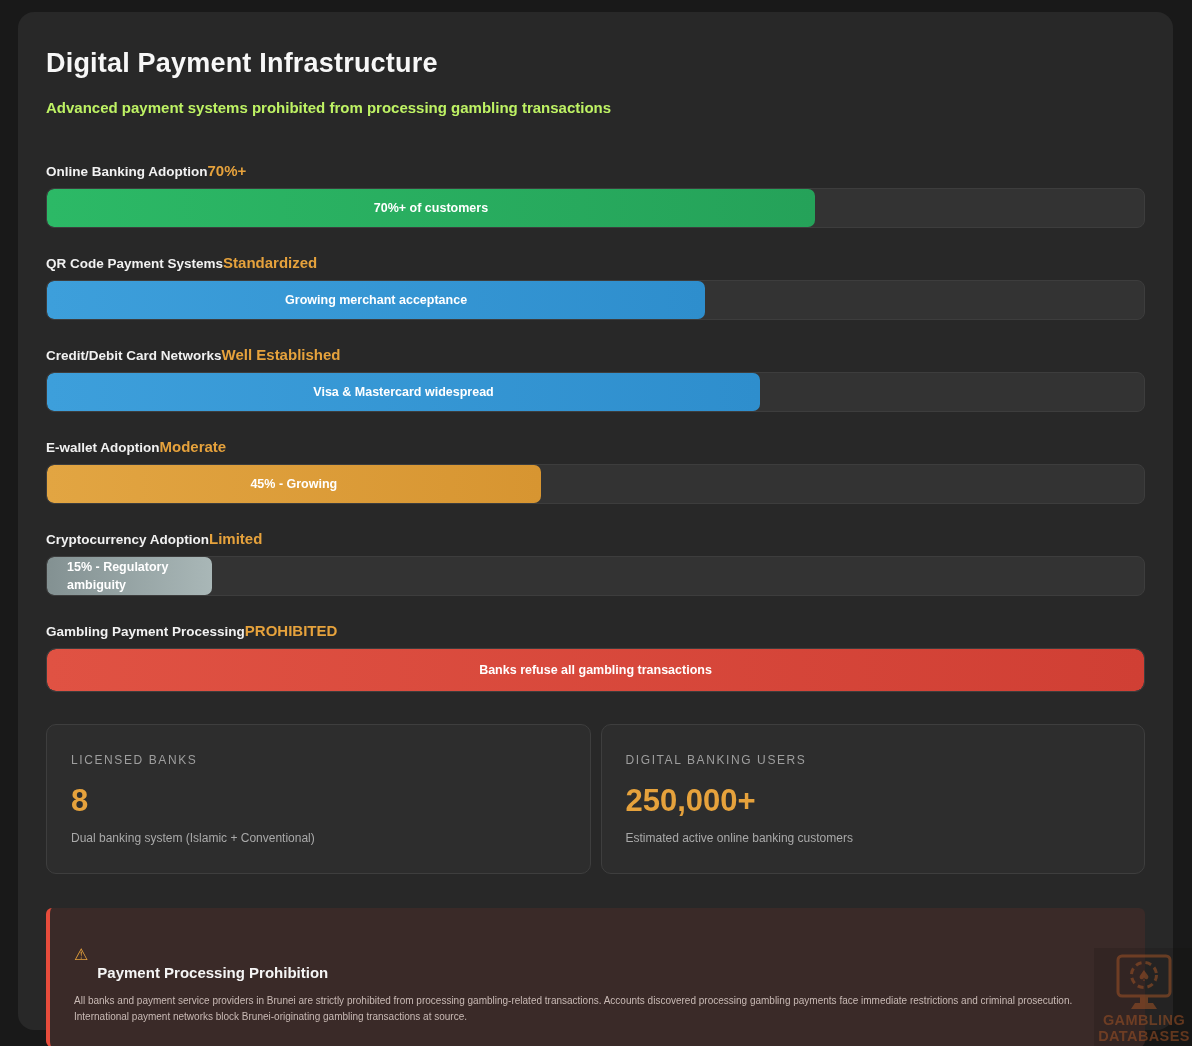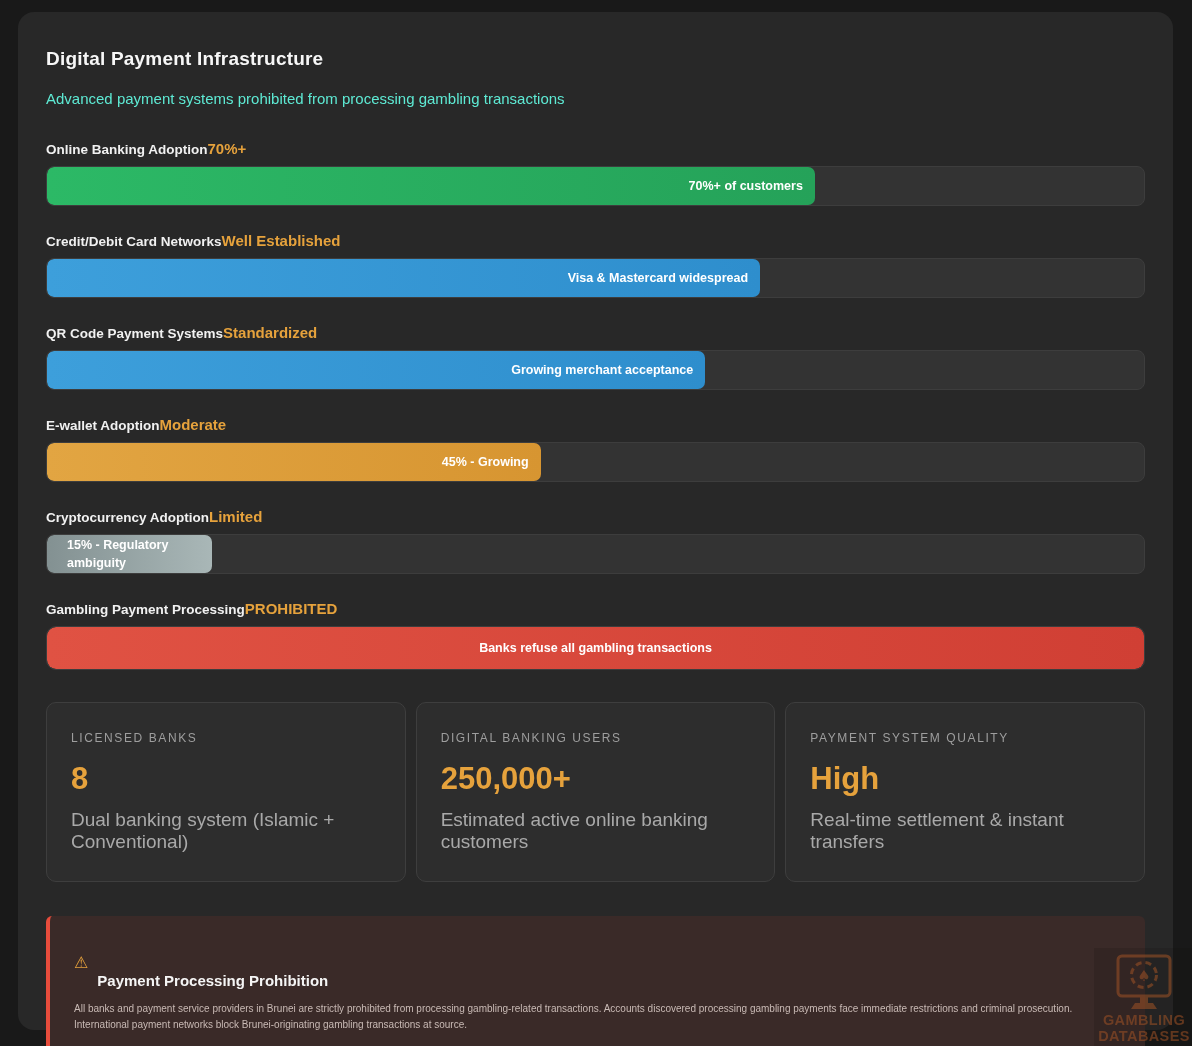--- a/index.html
+++ b/index.html
@@ -8,52 +8,52 @@
     background:#191919;
     font-family:"Liberation Sans","DejaVu Sans",sans-serif;
     -webkit-font-smoothing:antialiased;
   }
   .app-card{
     position:absolute;left:18px;top:12px;right:19px;bottom:16px;
     background:#282828;border-radius:16px;
     padding:36px 28px 30px 28px;box-sizing:border-box;
   }
   .page-title{
-    margin:0 0 20px 0;color:#f7f7f7;font-size:19px;font-weight:700;letter-spacing:.2px;
+    margin:0 0 20px 0;color:#f7f7f7;font-size:27px;font-weight:700;letter-spacing:.2px;
   }
   .page-subtitle{
-    margin:0 0 33px 0;color:#5eead4;font-size:15px;font-weight:400;
+    margin:0 0 46px 0;color:#bef264;font-size:15px;font-weight:700;
   }
   
   .meter{margin-bottom:26px;}
   .meter-head{display:flex;justify-content:flex-start;align-items:baseline;margin-bottom:9px;}
   .meter-label{color:#f1f1f1;font-size:13.5px;font-weight:700;}
   .meter-status{color:#e6a23c;font-size:15px;font-weight:700;}
   .meter-track{
     height:38px;background:#333333;border:1px solid #3d3d3d;border-radius:8px;
     overflow:hidden;position:relative;
   }
   .meter-fill{
     height:100%;border-radius:7px;display:flex;align-items:center;box-sizing:border-box;
     color:#ffffff;font-size:12.5px;font-weight:700;
   }
-  .fill-right{justify-content:flex-end;padding:0 12px;white-space:nowrap;}
+  .fill-right{justify-content:center;padding:0 12px;white-space:nowrap;}
   .fill-left{justify-content:flex-start;padding:0 6px;line-height:1.45;}
   .fill-center{justify-content:center;padding:4px 12px;white-space:nowrap;}
   .meter-tall .meter-track{height:42px;border-radius:10px;}
   .meter-tall .meter-fill{border-radius:9px;}
   
   .stats-row{display:flex;gap:10px;margin-top:32px;}
   .stat-card{
     flex:1;background:#2d2d2d;border:1px solid #3e3e3e;border-radius:10px;
     padding:28px 24px;box-sizing:border-box;
   }
   .stat-label{color:#9e9e9e;font-size:12px;letter-spacing:1.6px;font-weight:400;}
   .stat-value{color:#e6a23c;font-size:31px;font-weight:700;margin:16px 0 12px 0;}
-  .stat-desc{color:#a9a9a9;font-size:19px;}
+  .stat-desc{color:#a9a9a9;font-size:12px;}
   
   .warning{
     margin-top:34px;background:#3a2a28;border-left:4px solid #e74c3c;border-radius:6px;
     padding:20px 24px 22px 24px;
   }
   .warning-title-row{display:flex;align-items:center;gap:9px;margin-bottom:12px;}
   .warn-icon{color:#e6a23c;font-size:16px;line-height:1;}
   .warning-title{color:#f5f5f5;font-size:15px;font-weight:700;margin-top:36px;}
   .warning-body{
     margin:0;color:#c9bab5;font-size:10px;line-height:1.6;max-width:1020px;
@@ -84,38 +84,38 @@
     </div>
     <div class="meter-track">
       <div class="meter-fill fill-right" style="width: 70%; background: linear-gradient(90deg, rgb(44, 185, 102), rgb(37, 162, 89));">
         <span>70%+ of customers</span>
       </div>
     </div>
   </div>
 
   <div class="meter">
     <div class="meter-head">
+      <span class="meter-label">QR Code Payment Systems</span>
+      <span class="meter-status">Standardized</span>
+    </div>
+    <div class="meter-track">
+      <div class="meter-fill fill-right" style="width: 60%; background: linear-gradient(90deg, rgb(61, 159, 219), rgb(46, 142, 205));">
+        <span>Growing merchant acceptance</span>
+      </div>
+    </div>
+  </div>
+
+  <div class="meter">
+    <div class="meter-head">
       <span class="meter-label">Credit/Debit Card Networks</span>
       <span class="meter-status">Well Established</span>
     </div>
     <div class="meter-track">
       <div class="meter-fill fill-right" style="width: 65%; background: linear-gradient(90deg, rgb(61, 159, 219), rgb(46, 142, 205));">
         <span>Visa &amp; Mastercard widespread</span>
-      </div>
-    </div>
-  </div>
-
-  <div class="meter">
-    <div class="meter-head">
-      <span class="meter-label">QR Code Payment Systems</span>
-      <span class="meter-status">Standardized</span>
-    </div>
-    <div class="meter-track">
-      <div class="meter-fill fill-right" style="width: 60%; background: linear-gradient(90deg, rgb(61, 159, 219), rgb(46, 142, 205));">
-        <span>Growing merchant acceptance</span>
       </div>
     </div>
   </div>
 
   <div class="meter">
     <div class="meter-head">
       <span class="meter-label">E-wallet Adoption</span>
       <span class="meter-status">Moderate</span>
     </div>
     <div class="meter-track">
@@ -153,25 +153,20 @@
     <div class="stat-card">
       <div class="stat-label">LICENSED BANKS</div>
       <div class="stat-value">8</div>
       <div class="stat-desc">Dual banking system (Islamic + Conventional)</div>
     </div>
     <div class="stat-card">
       <div class="stat-label">DIGITAL BANKING USERS</div>
       <div class="stat-value">250,000+</div>
       <div class="stat-desc">Estimated active online banking customers</div>
     </div>
-    <div class="stat-card">
-      <div class="stat-label">PAYMENT SYSTEM QUALITY</div>
-      <div class="stat-value">High</div>
-      <div class="stat-desc">Real-time settlement &amp; instant transfers</div>
-    </div>
   </div>
 
   <div class="warning">
     <div class="warning-title-row">
       <span class="warn-icon">⚠</span>
       <span class="warning-title">Payment Processing Prohibition</span>
     </div>
     <p class="warning-body">All banks and payment service providers in Brunei are strictly prohibited from processing gambling-related transactions. Accounts discovered processing gambling payments face immediate restrictions and criminal prosecution. International payment networks block Brunei-originating gambling transactions at source.</p>
   </div>
 

